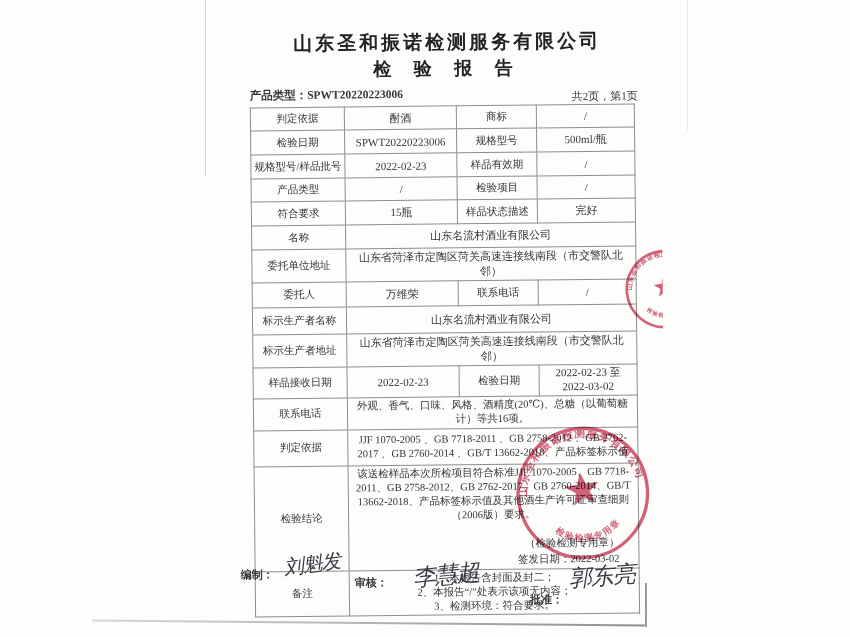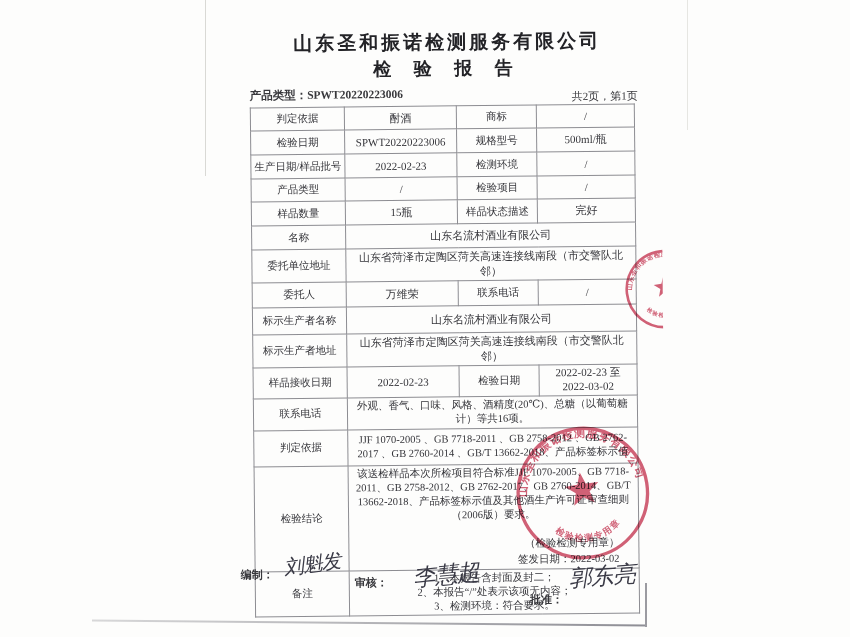--- a/index.html
+++ b/index.html
@@ -65,33 +65,33 @@
         <td class="lbl">商标</td>
         <td>/</td>
       </tr>
       <tr style="height:24px">
         <td class="lbl">检验日期</td>
         <td>SPWT20220223006</td>
         <td class="lbl">规格型号</td>
         <td>500ml/瓶</td>
       </tr>
       <tr style="height:24px">
-        <td class="lbl">生产日期/样品批号</td>
+        <td class="lbl">规格型号/样品批号</td>
         <td>2022-02-23</td>
-        <td class="lbl">检测环境</td>
+        <td class="lbl">样品有效期</td>
         <td>/</td>
       </tr>
       <tr style="height:23px">
         <td class="lbl">产品类型</td>
         <td>/</td>
         <td class="lbl">检验项目</td>
         <td>/</td>
       </tr>
       <tr style="height:24px">
-        <td class="lbl">样品数量</td>
+        <td class="lbl">符合要求</td>
         <td>15瓶</td>
         <td class="lbl">样品状态描述</td>
         <td>完好</td>
       </tr>
       <tr style="height:24px">
         <td class="lbl">名称</td>
         <td colspan="3">山东名流村酒业有限公司</td>
       </tr>
       <tr style="height:27px">
         <td class="lbl">委托单位地址</td>

